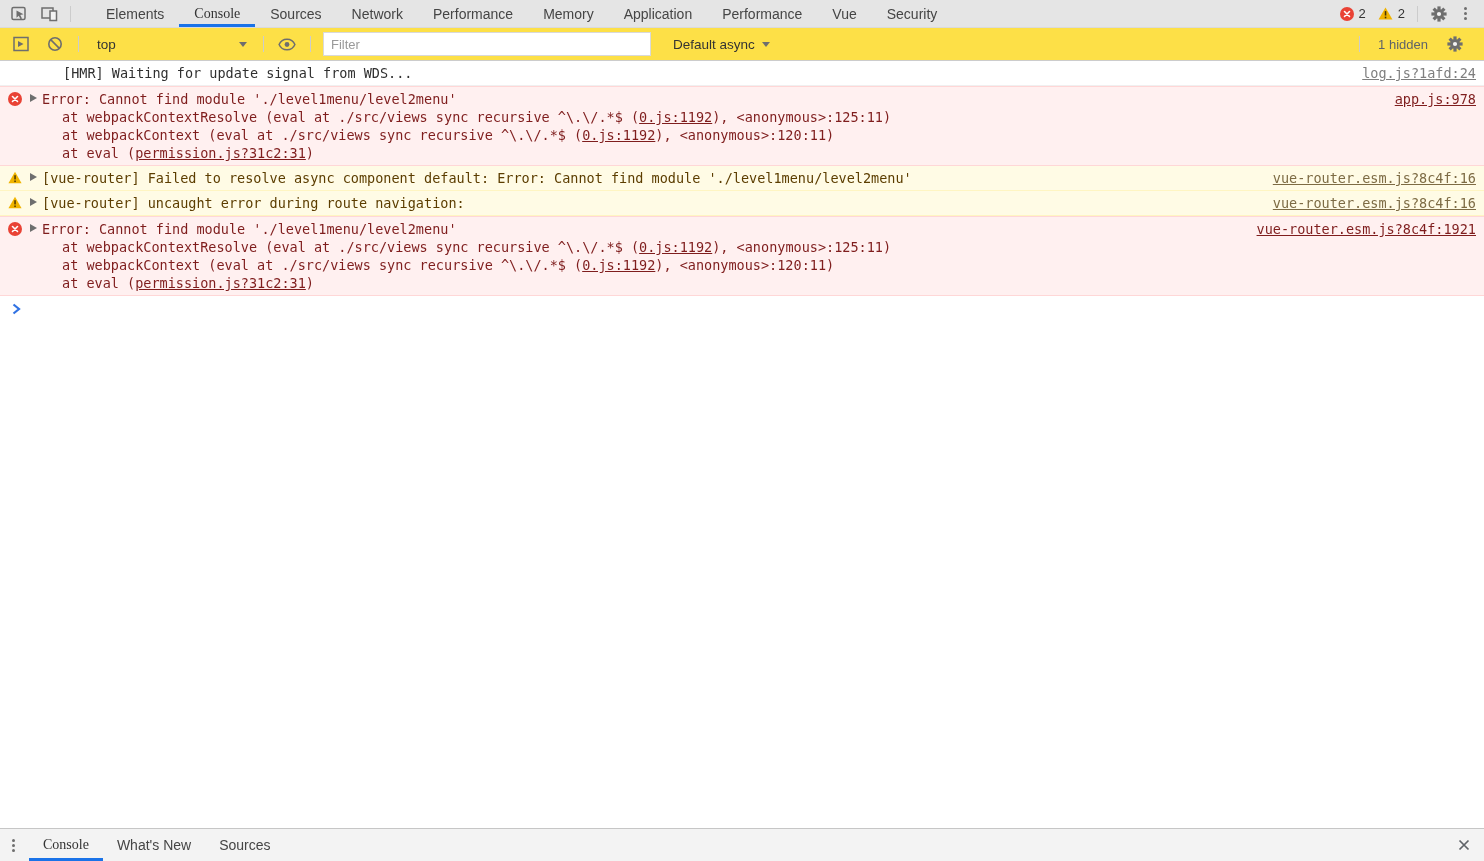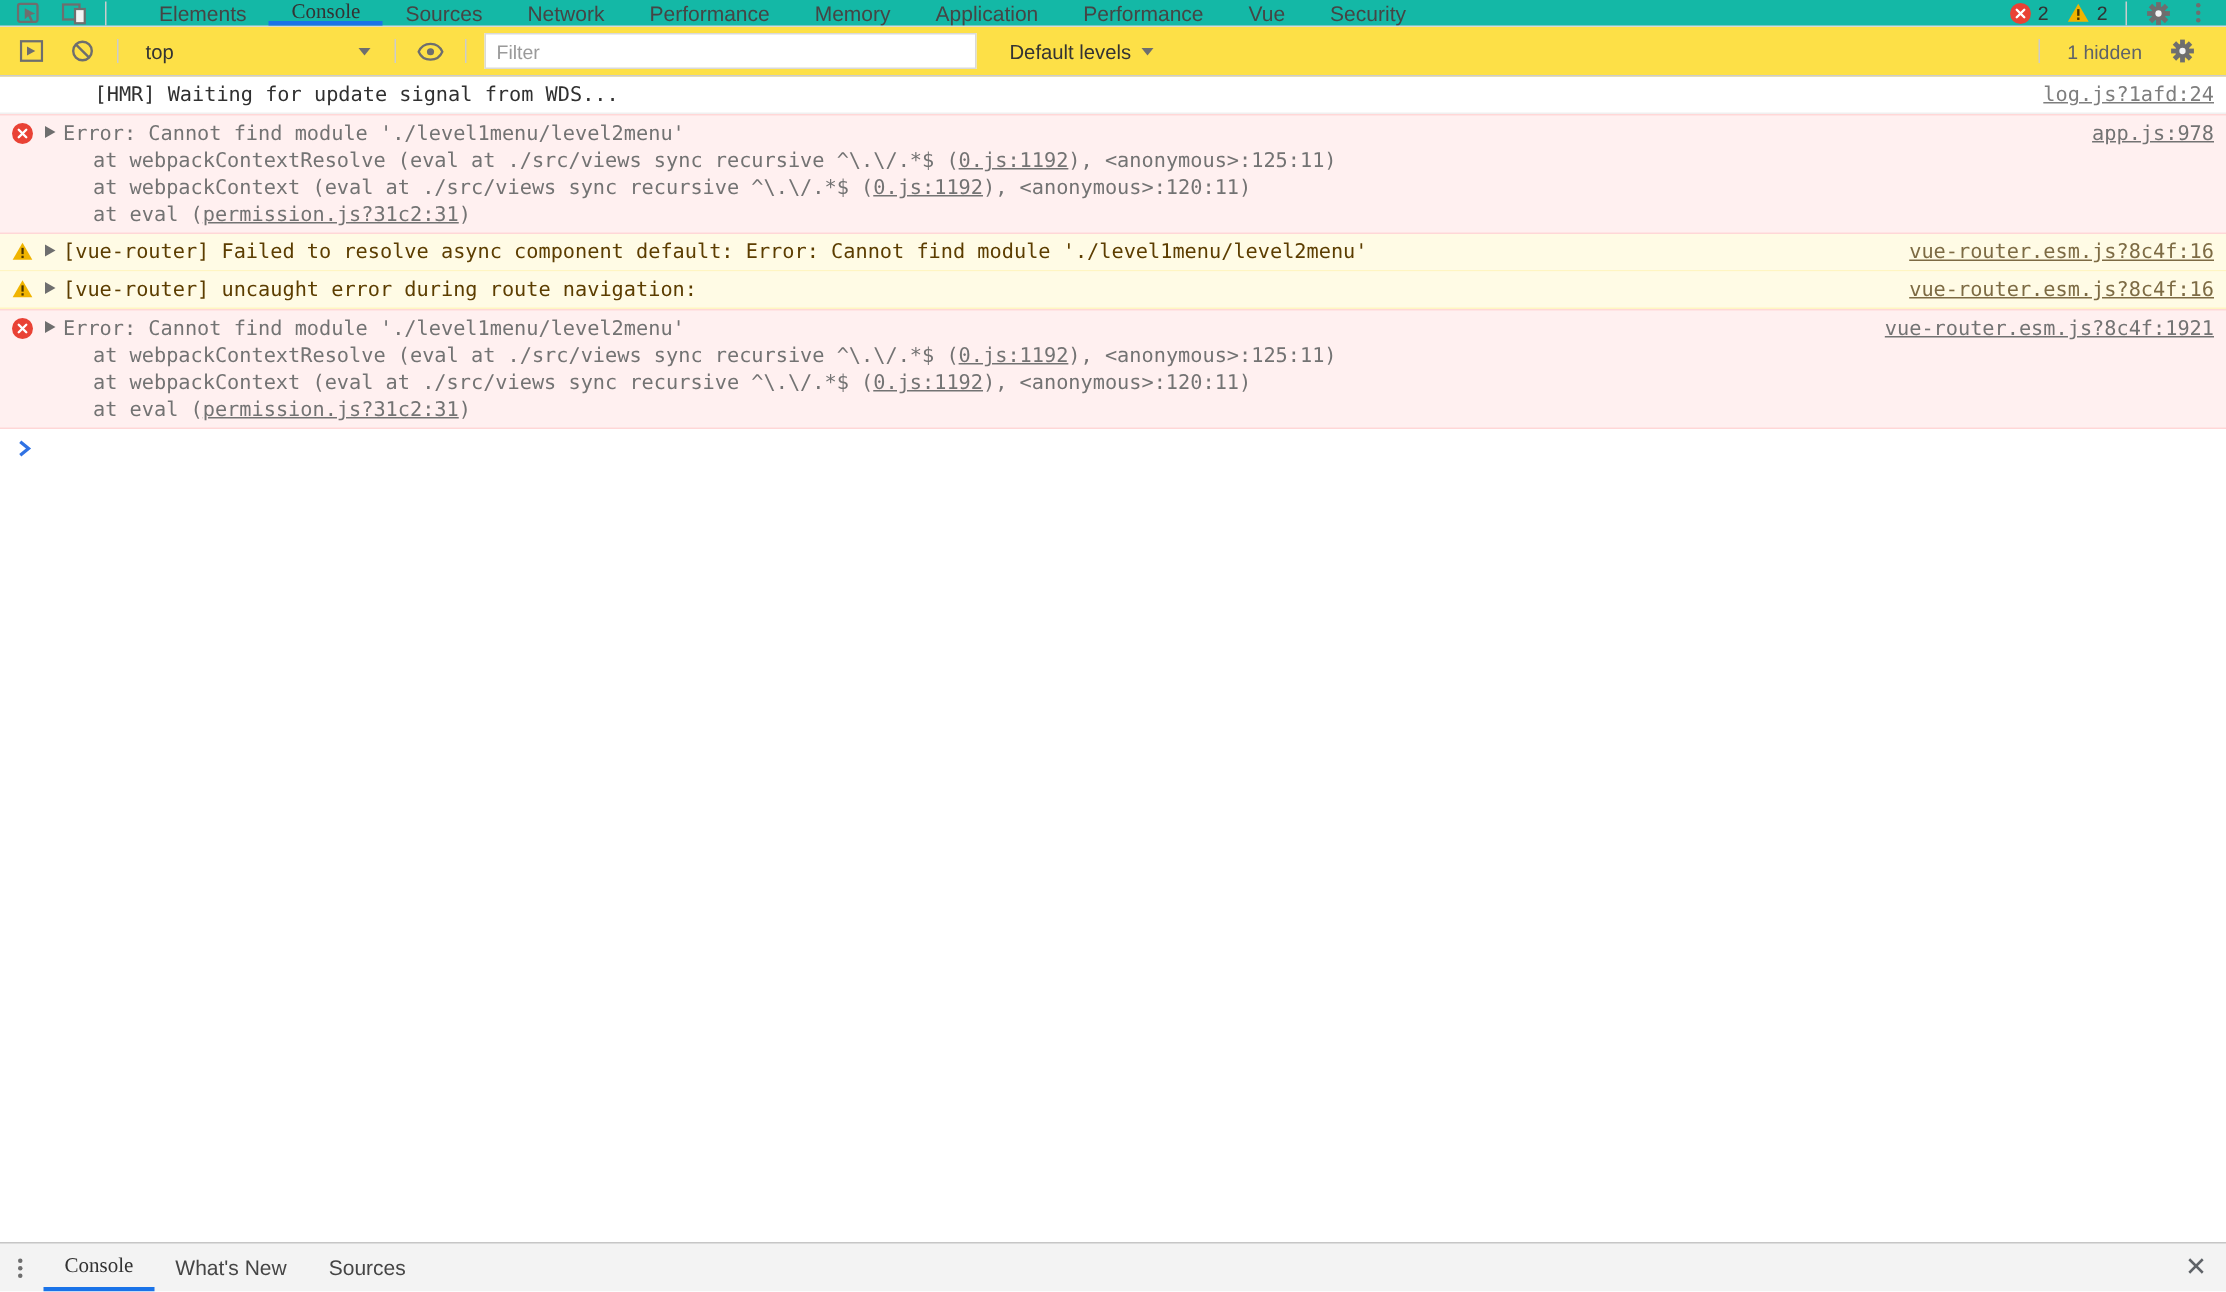--- a/index.html
+++ b/index.html
@@ -1,21 +1,21 @@
 <!DOCTYPE html>
 <html><head>
 <meta charset="utf-8">
 <style>
   * { margin:0; padding:0; box-sizing:border-box; }
   html,body { width:1484px; height:861px; overflow:hidden; background:#fff;
               font-family:"Liberation Sans", sans-serif; }
   .devtools { position:relative; width:1484px; height:861px; }
 
   
-  .main-toolbar { display:flex; align-items:stretch; height:18px; background:#14b8a6;
+  .main-toolbar { display:flex; align-items:stretch; height:28px; background:#e5e5e5;
                   border-bottom:1px solid #dadada; }
   .tool-group { display:flex; align-items:center; padding:0 4px; }
   .btn-icon { width:30px; height:26px; display:flex; align-items:center; justify-content:center; cursor:pointer; }
   .v-div { width:1px; height:16px; background:#ccc; margin:auto 6px; }
   .tab-strip { display:flex; align-items:stretch; margin-left:10px; }
   .tab { position:relative; display:flex; align-items:center; padding:0 15px; font-size:14px;
          color:#454545; cursor:pointer; white-space:nowrap; }
   .tab.active { color:#333;font-family:Liberation Serif, serif; }
   .tab.active::after { content:""; position:absolute; left:0; right:0; bottom:0; height:3px; background:#1a73e8; }
   .toolbar-right { margin-left:auto; display:flex; align-items:center; padding-right:8px; }
@@ -36,21 +36,21 @@
   .levels-select { display:flex; align-items:center; gap:7px; margin-left:22px; font-size:13.5px;
                    color:#333; cursor:pointer; }
   .ct-right { margin-left:auto; display:flex; align-items:center; }
   .hidden-label { font-size:13px; color:#5f6368; margin:0 12px; }
 
   
   .console-messages { font-family:"DejaVu Sans Mono", monospace; font-size:13.5px; line-height:18px; }
   .msg { display:flex; align-items:flex-start; padding:3px 8px; border-bottom:1px solid #f0f0f0; }
   .msg.log { color:#303030; }
   .msg.log .msg-body { margin-left:55px; }
-  .msg.error { color:#737373; background:#fff0f0; border-top:1px solid #ffd7d7; border-bottom:1px solid #ffd7d7; }
+  .msg.error { color:#7f1d1d; background:#fff0f0; border-top:1px solid #ffd7d7; border-bottom:1px solid #ffd7d7; }
   .msg.warning { color:#5c3d00; background:#fffbe5; border-bottom:1px solid #fff5c2; }
   .msg-icon { flex:none; margin:2px 8px 0 0; width:14px; display:flex; }
   .expand-tri { flex:none; margin:4px 5px 0 0; width:0; height:0;
                 border-top:4.5px solid transparent; border-bottom:4.5px solid transparent;
                 border-left:7px solid #6e6e6e; cursor:pointer; }
   .msg-body { flex:0 1 auto; min-width:0; }
   .msg-line.stack { margin-left:20px; }
   .msg-source { margin-left:auto; padding-left:16px; white-space:nowrap; }
   .src-link, .src-inline-link { text-decoration:underline; cursor:pointer; }
   .msg.log .src-link { color:#7e7e7e; }
@@ -164,21 +164,21 @@
     <span class="v-div" style="margin:auto 8px"></span>
     <div class="btn-icon">
       <svg width="18" height="13" viewBox="0 0 18 13">
         <path d="M9 1.2 C5.4 1.2 2.5 3.2 1.1 6.5 C2.5 9.8 5.4 11.8 9 11.8 C12.6 11.8 15.5 9.8 16.9 6.5 C15.5 3.2 12.6 1.2 9 1.2 Z" fill="none" stroke="#6e6e6e" stroke-width="1.5"></path>
         <circle cx="9" cy="6.5" r="2.4" fill="#6e6e6e"></circle>
       </svg>
     </div>
     <span class="v-div" style="margin:auto 8px"></span>
     <input class="filter-input" type="text" placeholder="Filter" style="">
     <div class="levels-select">
-      <span>Default levels</span>
+      <span>Default async</span>
       <span class="dd-arrow"></span>
     </div>
     <div class="ct-right">
       <span class="v-div"></span>
       <span class="hidden-label">1 hidden</span>
       <div class="btn-icon" style="margin-right:8px">
         <svg width="16" height="16" viewBox="-8 -8 16 16">
           <g fill="#6e6e6e">
             <rect x="-1.6" y="-7.6" width="3.2" height="15.2"></rect>
             <rect x="-1.6" y="-7.6" width="3.2" height="15.2" transform="rotate(45)"></rect>

